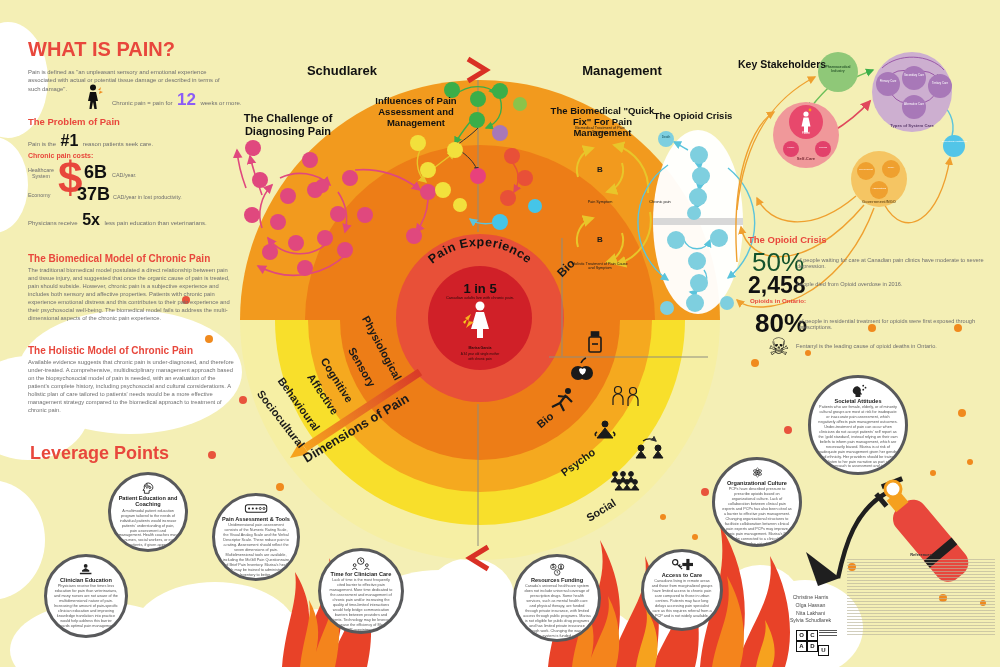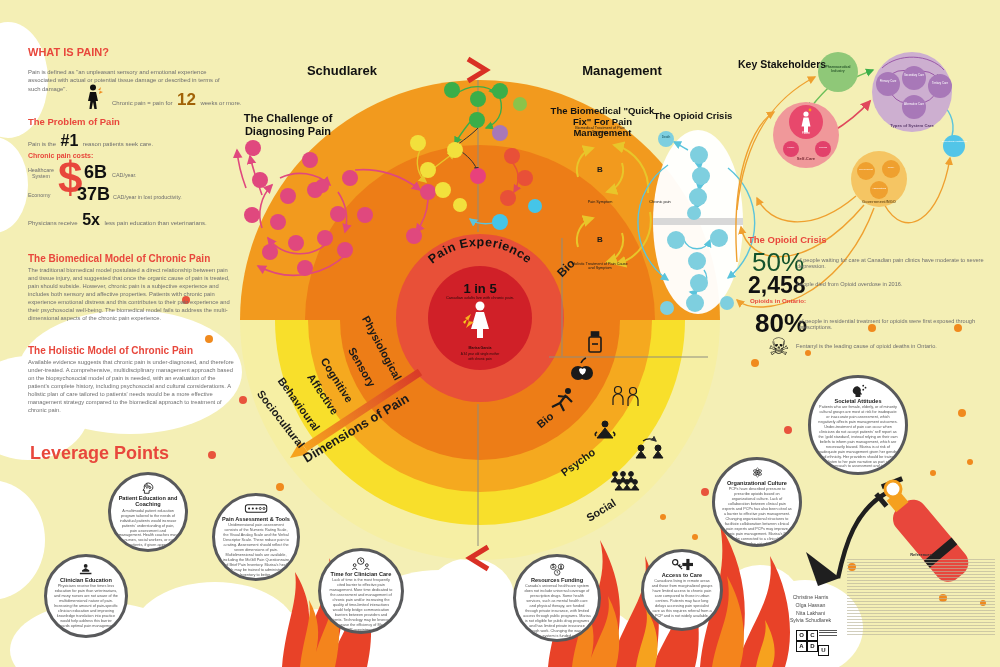--- a/index.html
+++ b/index.html
@@ -368,30 +368,30 @@
       <rect x="916" y="470" width="5" height="16" fill="#1f1f1f"></rect>
       <rect x="928" y="466" width="22" height="5" fill="#1f1f1f" transform="rotate(18 928 466)"></rect>
     </g>
     <circle cx="893" cy="489" r="8" fill="#fff" stroke="#f5a01f" stroke-width="3"></circle>
   </g>
 </svg>
 
 <div class="abs ctr z2" style="left:292px;top:63px;width:100px;font-size:13px;font-weight:bold;color:#111">Schudlarek</div>
 <div class="abs ctr z2" style="left:572px;top:63px;width:100px;font-size:13px;font-weight:bold;color:#111">Management</div>
 
-<div class="abs rh z2" style="left:28px;top:46px;font-size:11px">WHAT IS PAIN?</div>
+<div class="abs rh z2" style="left:28px;top:38px;font-size:20px">WHAT IS PAIN?</div>
 <div class="abs gy z2" style="left:28px;top:68px;width:196px;font-size:5.9px;line-height:1.4">Pain is defined as "an unpleasant sensory and emotional experience associated with actual or potential tissue damage or described in terms of such damage".</div>
 <svg class="abs z2" width="22" height="26" style="left:84px;top:84px" viewBox="0 0 22 26">
   <circle cx="9" cy="3.5" r="3" fill="#111"></circle>
   <path d="M6,8 h6 l2,9 h-2.2 l1,8 h-2.4 l-1.4,-7 -1.4,7 H5.4 l1,-8 H4 z" fill="#111"></path>
   <polygon points="14,6 17,3 16,7 19,8 15,10 16,6" fill="#f08a1e"></polygon>
 </svg>
 <div class="abs z2" style="left:112px;top:90px;width:200px">
   <span class="gy" style="font-size:6px">Chronic pain = pain for</span>
-  <span style="font-size:17px;font-weight:bold;color:#a16207">12</span>
+  <span style="font-size:17px;font-weight:bold;color:#8b5cf6">12</span>
   <span class="gy" style="font-size:6px">weeks or more.</span>
 </div>
 
 <div class="abs rh z2" style="left:28px;top:116px;font-size:9.5px">The Problem of Pain</div>
 <div class="abs z2" style="left:28px;top:132px;width:220px">
   <span class="gy" style="font-size:6px">Pain is the</span>
   <span style="font-size:16px;font-weight:bold;color:#111">#1</span>
   <span class="gy" style="font-size:6px">reason patients seek care.</span>
 </div>
 
@@ -408,20 +408,21 @@
   <span style="font-size:16px;font-weight:bold;color:#111">5x</span>
   <span class="gy" style="font-size:6px">less pain education than veterinarians.</span>
 </div>
 
 <div class="abs rh z2" style="left:28px;top:253px;font-size:10px">The Biomedical Model of Chronic Pain</div>
 <div class="abs gy z2" style="left:28px;top:267px;width:206px;font-size:5.8px;line-height:1.38">The traditional biomedical model postulated a direct relationship between pain and tissue injury, and suggested that once the organic cause of pain is treated, pain should subside. However, chronic pain is a subjective experience and includes both sensory and affective properties. Patients with chronic pain experience emotional distress and this contributes to their pain experience and their psychosocial well-being. The biomedical model fails to address the multi-dimensional aspects of the chronic pain experience.</div>
 <div class="abs rh z2" style="left:28px;top:345px;font-size:10px">The Holistic Model of Chronic Pain</div>
 <div class="abs gy z2" style="left:28px;top:359px;width:206px;font-size:5.8px;line-height:1.38">Available evidence suggests that chronic pain is under-diagnosed, and therefore under-treated. A comprehensive, multidisciplinary management approach based on the biopsychosocial model of pain is needed, with an evaluation of the patient's complete history, including psychosocial and cultural considerations. A holistic plan of care tailored to patients' needs would be a more effective management strategy compared to the biomedical approach to treatment of chronic pain.</div>
 
 <div class="abs ctr z2" style="left:238px;top:112px;width:100px;font-size:11px;font-weight:bold;color:#111;line-height:1.15">The Challenge of Diagnosing Pain</div>
+<div class="abs ctr z2" style="left:366px;top:96px;width:100px;font-size:9.5px;font-weight:bold;color:#111;line-height:1.15">Influences of Pain Assessment and Management</div>
 <div class="abs ctr z2" style="left:545px;top:106px;width:115px;font-size:9.5px;font-weight:bold;color:#111;line-height:1.15">The Biomedical "Quick Fix" For Pain Management</div>
 <div class="abs ctr z2" style="left:648px;top:110px;width:90px;font-size:9.5px;font-weight:bold;color:#111">The Opioid Crisis</div>
 
 <div class="nodelabel z2" style="left:570px;top:126px;width:60px;font-size:3.8px">Biomedical Treatment of Pain Symptom</div>
 <div class="nodelabel z2" style="left:595px;top:165px;width:10px;font-size:8px;font-weight:bold">B</div>
 <div class="nodelabel z2" style="left:575px;top:200px;width:50px;font-size:3.8px">Pain Symptom</div>
 <div class="nodelabel z2" style="left:638px;top:200px;width:44px;font-size:3.8px">Chronic pain</div>
 <div class="nodelabel z2" style="left:595px;top:235px;width:10px;font-size:8px;font-weight:bold">B</div>
 <div class="nodelabel z2" style="left:570px;top:262px;width:60px;font-size:3.8px">Holistic Treatment of Pain Cause and Symptom</div>
 <div class="nodelabel z2" style="left:655px;top:136px;width:22px;font-size:3.2px;color:#0b4a58">Death</div>

